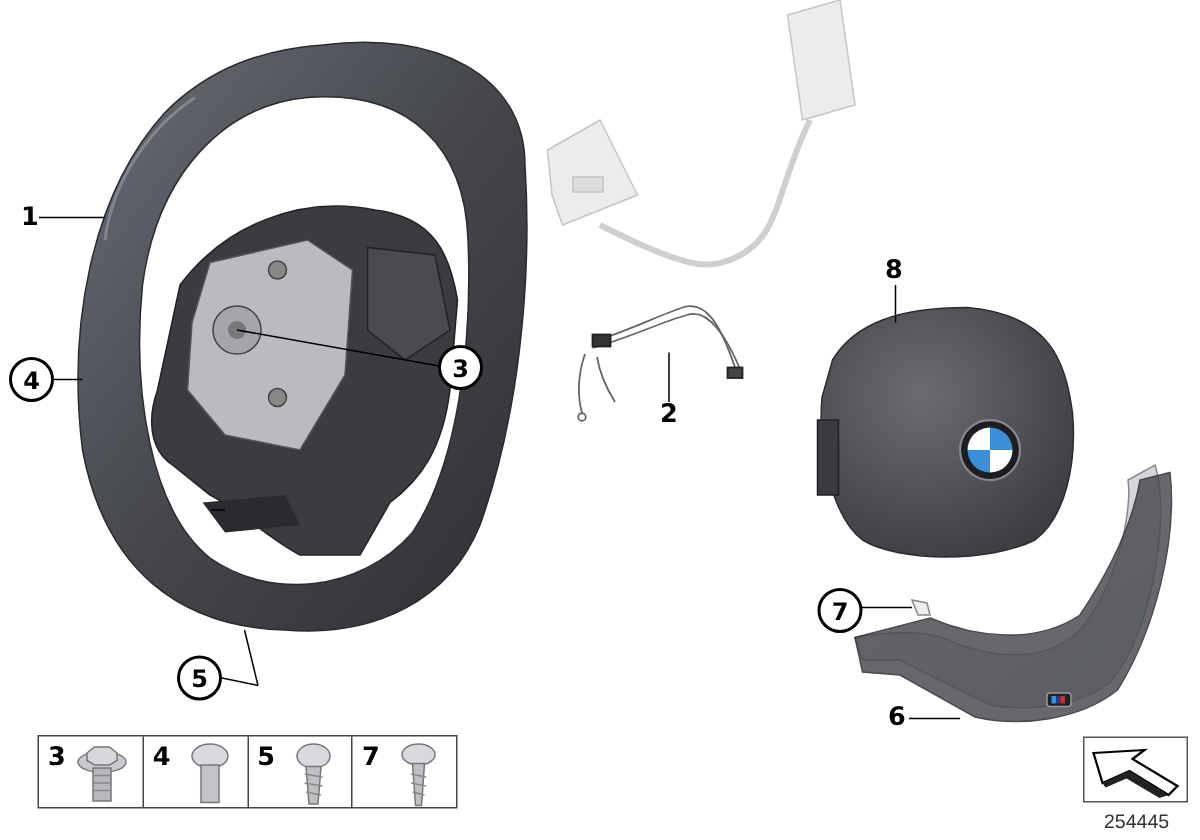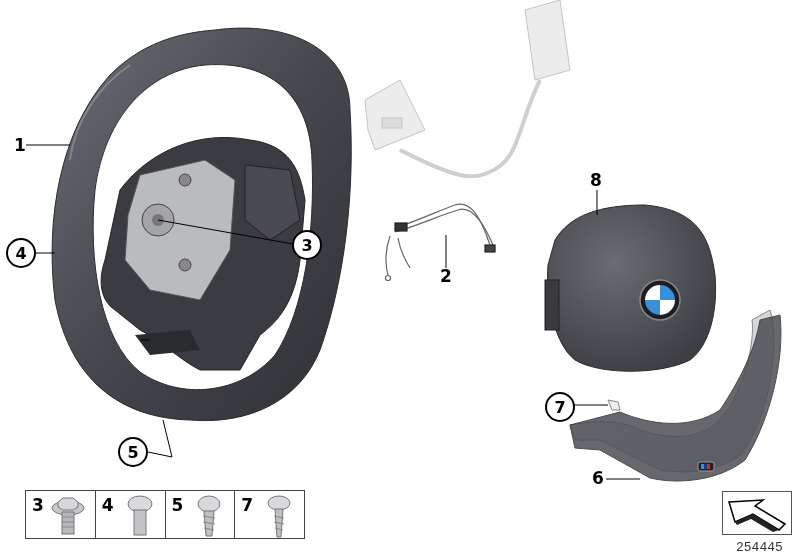--- a/index.html
+++ b/index.html
@@ -12,21 +12,21 @@
                 background: #fff; box-sizing: border-box; display: flex; align-items: center; justify-content: center;
                 font-family: "DejaVu Sans", sans-serif; font-weight: bold; font-size: 16px; color: #000; }
   .hw-table { position: absolute; left: 25px; top: 490px; width: 280px; height: 49px;
               border: 1px solid #444; display: flex; box-sizing: border-box; background: #fff; }
   .hw-cell { flex: 1; border-right: 1px solid #444; position: relative; }
   .hw-cell:last-child { border-right: none; }
   .hw-label { position: absolute; left: 6px; top: 4px; font-family: "DejaVu Sans", sans-serif;
               font-weight: bold; font-size: 17px; color: #000; }
   .hw-icon { position: absolute; right: 10px; top: 3px; }
   .ref-box { position: absolute; left: 722px; top: 491px; width: 70px; height: 44px; border: 1px solid #555; box-sizing: border-box; background: #fff; }
-  .ref-number { position: absolute; left: 736px; top: 540px; font-size: 13px; color: #333; font-family: Liberation Mono, monospace; }
+  .ref-number { position: absolute; left: 736px; top: 540px; font-size: 13px; color: #333; font-family: Liberation Sans, sans-serif; }
 </style>
 </head>
 <body>
 
 <div class="canvas">
 
   <svg width="800" height="560" style="position:absolute;left:0;top:0">
     <defs>
       <linearGradient id="rimG" x1="0" y1="0" x2="1" y2="1">
         <stop offset="0" stop-color="#6b6e76"></stop>

